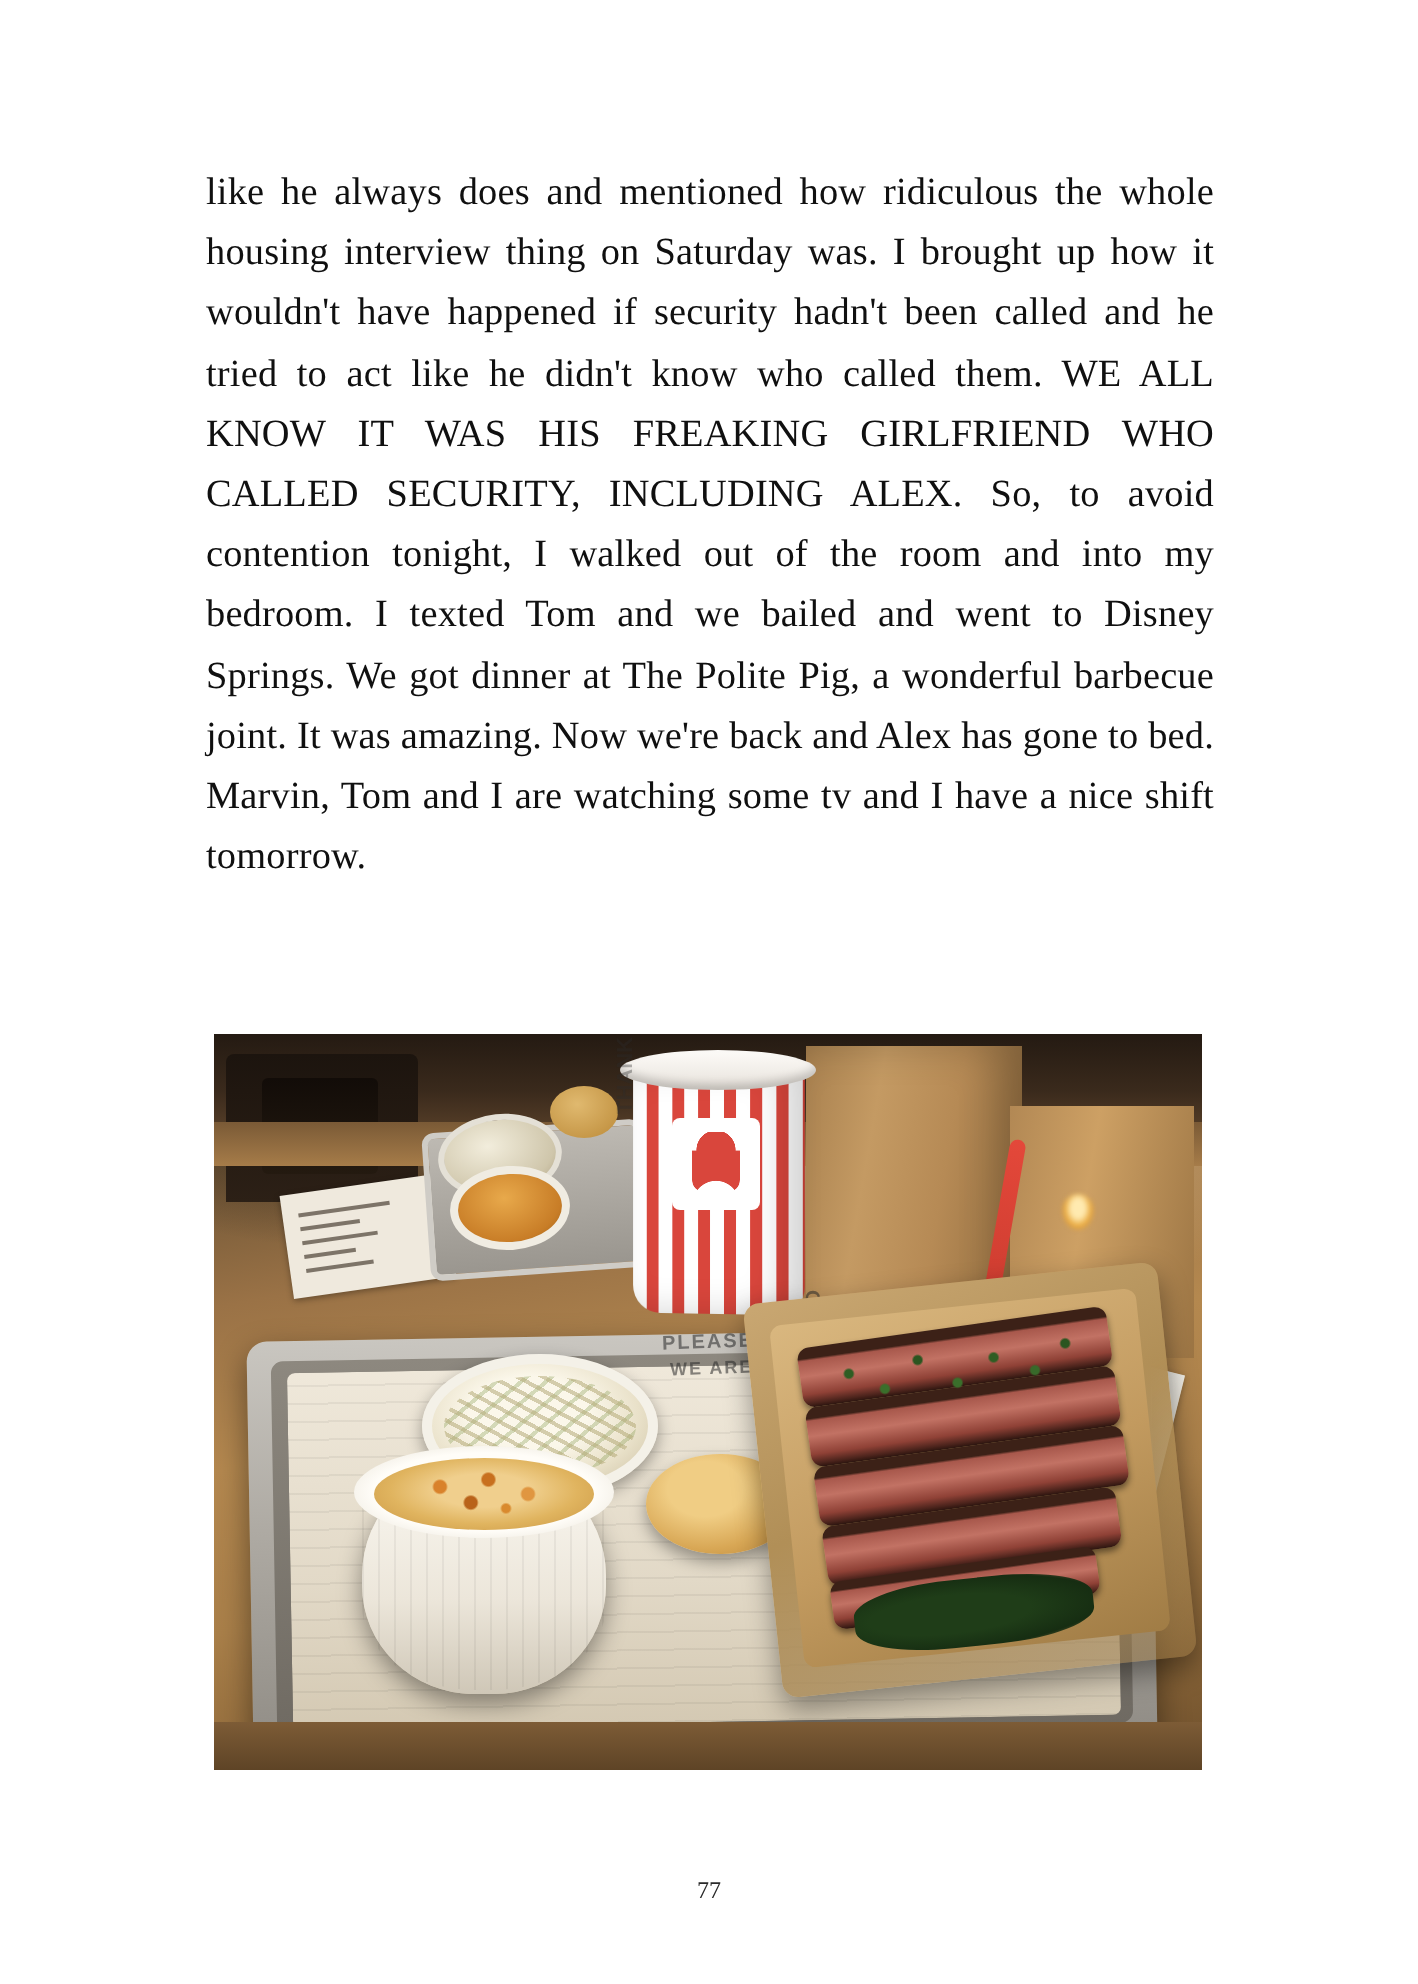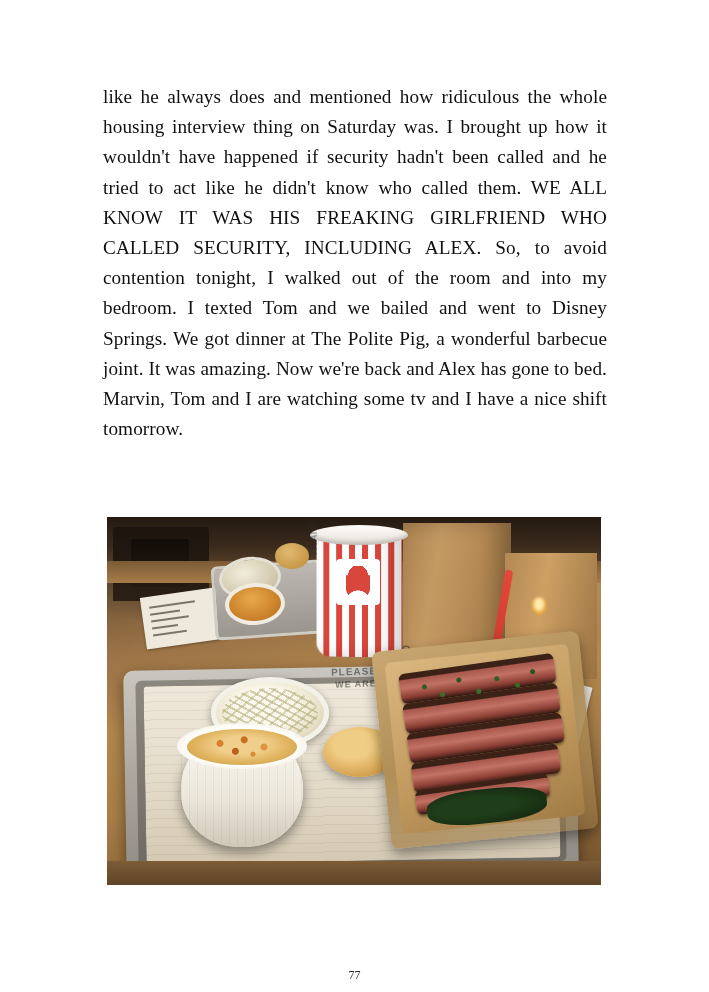--- a/index.html
+++ b/index.html
@@ -356,21 +356,20 @@
     background: linear-gradient(180deg, #7d5c36, #5e4426);
   }
   .page-number {
     position: absolute;
     left: 0; right: 0;
     top: 938px;
     text-align: center;
     font-family: "Liberation Serif", serif;
     font-size: 12px;
     color: #2a2a2a;
-    margin-top: 30px;
   }
 </style>
 </head>
 <body>
 
 <div class="page">
 
   <div class="text-block">like he always does and mentioned how ridiculous the whole housing interview thing on Saturday was. I brought up how it wouldn't have happened if security hadn't been called and he tried to act like he didn't know who called them. WE ALL KNOW IT WAS HIS FREAKING GIRLFRIEND WHO CALLED SECURITY, INCLUDING ALEX. So, to avoid contention tonight, I walked out of the room and into my bedroom. I texted Tom and we bailed and went to Disney Springs. We got dinner at The Polite Pig, a wonderful barbecue joint. It was amazing. Now we're back and Alex has gone to bed. Marvin, Tom and I are watching some tv and I have a nice shift tomorrow.</div>
 
   <div class="figure">

